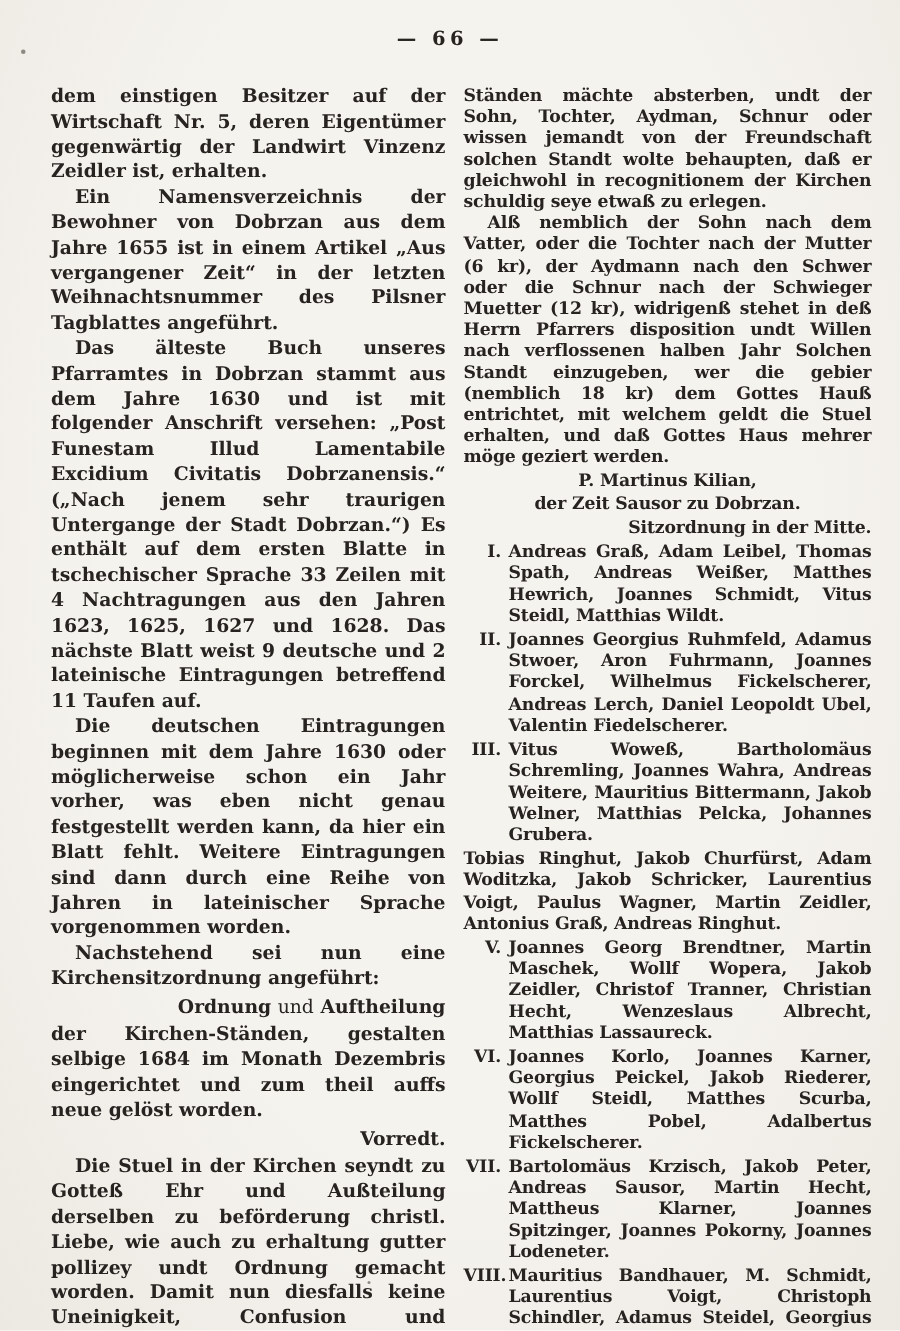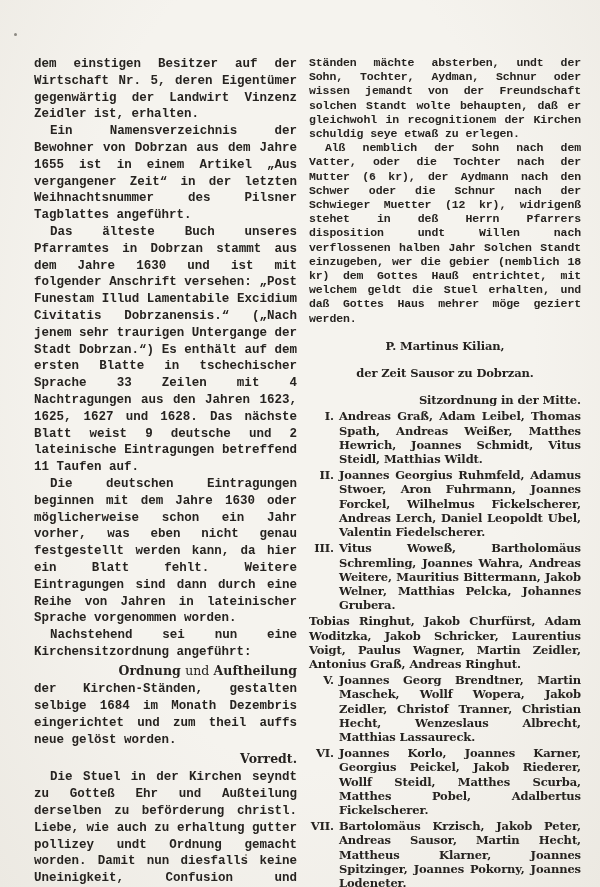--- a/index.html
+++ b/index.html
@@ -26,47 +26,48 @@
   }
   .col-left {
     left: 34px; top: 56px; width: 263px;
     font-size: 12.5px; line-height: 16.8px;
   }
   .col-right {
     left: 309px; top: 56px; width: 272px;
     font-size: 11.5px; line-height: 14.2px;
     letter-spacing: -0.1px;
   }
-  p { margin: 0; font-family: Liberation Mono, monospace; }
+  p { margin: 0; }
   p.indent { text-indent: 16px; }
   .heading-center {
     text-align: right;
     margin: 2px 0;
   }
   .connector { font-weight: normal; }
   .subheading {
     margin: 0 0 2px 0;
   }
-  .signature { text-align: center; margin: 13px 0; }
+  .signature { text-align: center; margin: 1px 0; }
   .list-row { display: flex; margin: 0 0 2px 0; }
   .list-num {
     flex: none;
     width: 30px;
     text-align: right;
     padding-right: 5px;
     box-sizing: border-box;
   }
   .list-names { flex: 1 1 auto; text-align: justify; }
   .speck { position: absolute; background: #3a362f; border-radius: 50%; opacity: .55; }
 </style>
 </head>
 <body>
 
 <div class="page">
 
+  <div class="page-header">— 66 —</div>
 
   <div class="speck" style="left:14px;top:33px;width:3px;height:3px;"></div>
   <div class="speck" style="left:245px;top:854px;width:2px;height:2px;"></div>
 
   <div class="col col-left">
     <p>dem einstigen Besitzer auf der Wirtschaft Nr. 5, deren Eigentümer gegenwärtig der Landwirt Vinzenz Zeidler ist, erhalten.</p>
     <p class="indent">Ein Namensverzeichnis der Bewohner von Dobrzan aus dem Jahre 1655 ist in einem Artikel „Aus vergangener Zeit“ in der letzten Weihnachtsnummer des Pilsner Tagblattes angeführt.</p>
     <p class="indent">Das älteste Buch unseres Pfarramtes in Dobrzan stammt aus dem Jahre 1630 und ist mit folgender Anschrift versehen: „Post Funestam Illud Lamentabile Excidium Civitatis Dobrzanensis.“ („Nach jenem sehr traurigen Untergange der Stadt Dobrzan.“) Es enthält auf dem ersten Blatte in tschechischer Sprache 33 Zeilen mit 4 Nachtragungen aus den Jahren 1623, 1625, 1627 und 1628. Das nächste Blatt weist 9 deutsche und 2 lateinische Eintragungen betreffend 11 Taufen auf.</p>
     <p class="indent">Die deutschen Eintragungen beginnen mit dem Jahre 1630 oder möglicherweise schon ein Jahr vorher, was eben nicht genau festgestellt werden kann, da hier ein Blatt fehlt. Weitere Eintragungen sind dann durch eine Reihe von Jahren in lateinischer Sprache vorgenommen worden.</p>
     <p class="indent">Nachstehend sei nun eine Kirchensitzordnung angeführt:</p>

